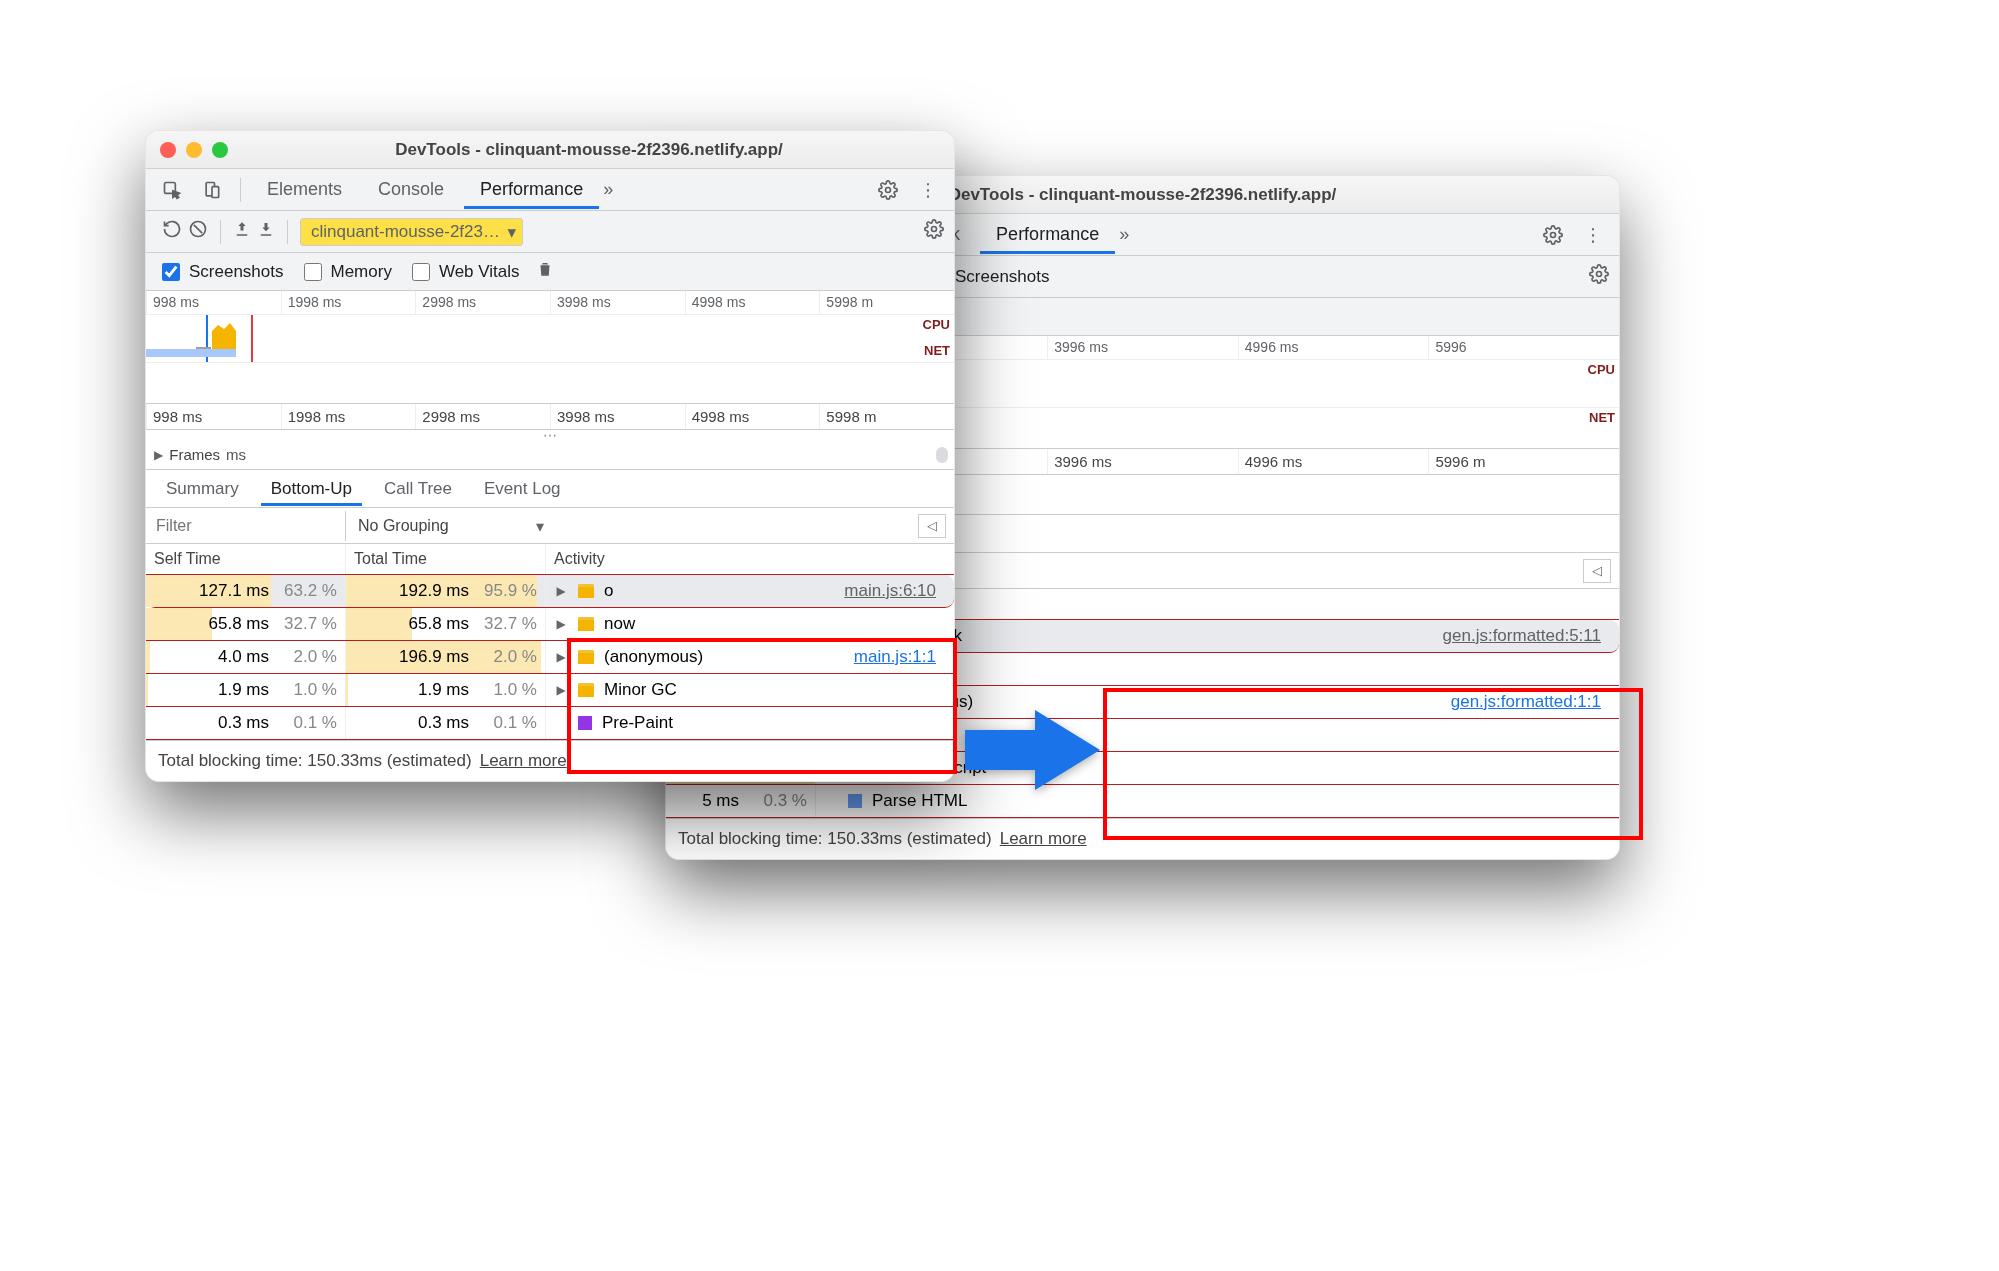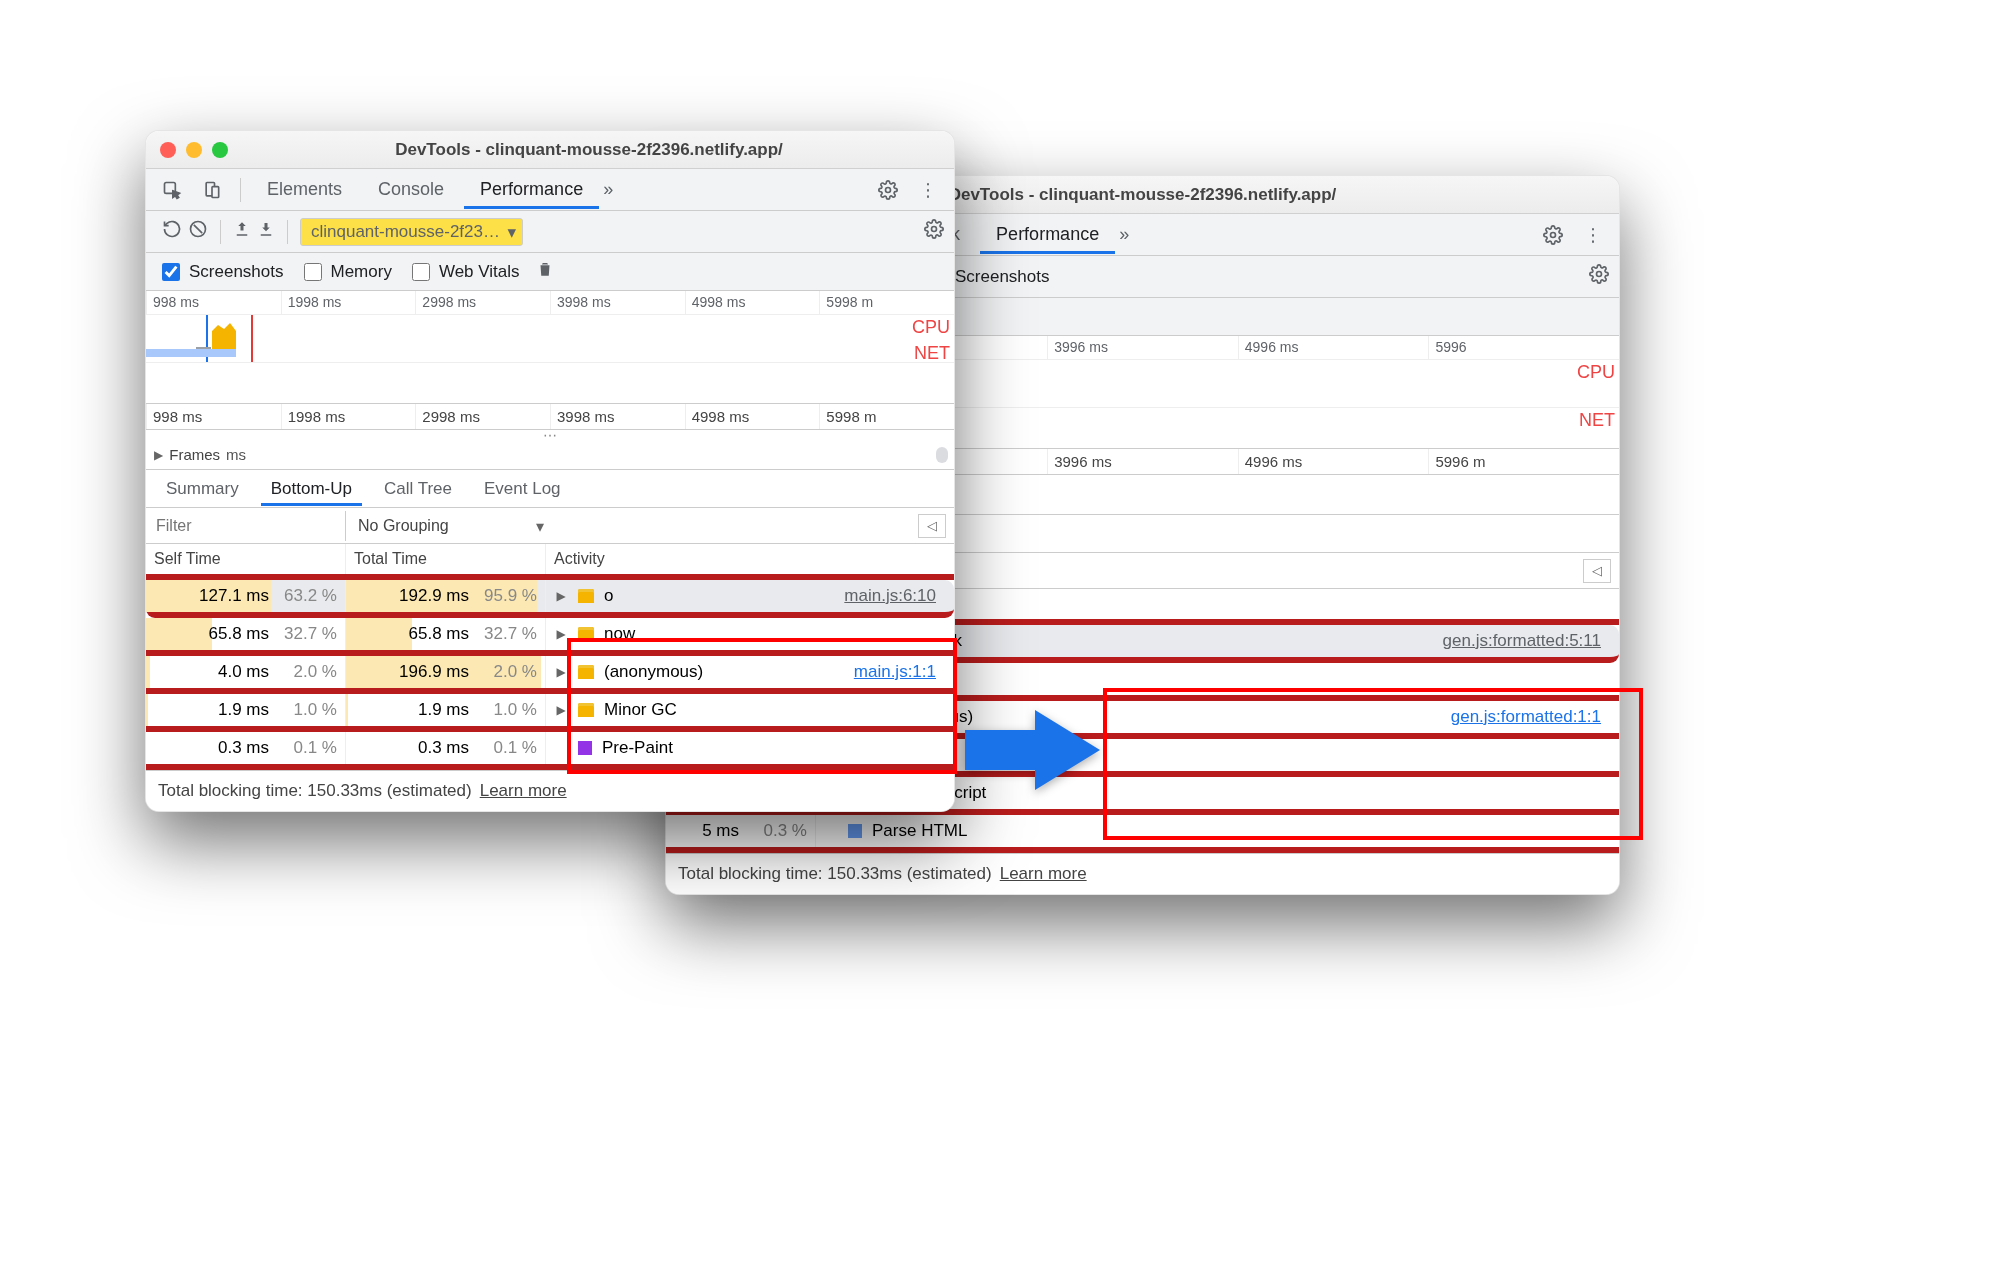--- a/index.html
+++ b/index.html
@@ -140,21 +140,21 @@
     padding-left: 6px;
     padding-top: 3px;
     white-space: nowrap;
   }
   .overview .lanes {
     height: 48px;
     position: relative;
     border-bottom: 1px solid #eee;
   }
   .overview .lane-label {
-    position:absolute; right:4px; font-size:18px; font-weight:400; color:#ef4444;
+    position:absolute; right:4px; font-size:13px; font-weight:700; color:#7f1d1d;
   }
   .overview .spark {
     position:absolute; left: 50px; top:6px; width: 60px; height:32px;
   }
   .overview .netbar {
     position:absolute; left: 0; top: 34px; height:8px; width:90px; background:#a8c7fa;
   }
   .overview .netlane {
     height: 40px; position:relative;
   }
@@ -238,21 +238,21 @@
     font-size:13px; color:#666;
   }
 
   
   .table {
     font-size: 17px;
     background:#fff;
   }
   .thead, .trow {
     display:flex;
-    border-bottom: 6px solid #b91c1c;
+    border-bottom: 1px solid #b91c1c;
     align-items: stretch;
   }
   .thead { background:#fff; color:#444; font-size:16px;}
   .thead .th, .trow .td {
     padding: 6px 8px;
   }
   .col-self, .col-total { width: 200px; border-right:1px solid #eee; display:flex; justify-content:flex-end; gap:12px; align-items:center; position:relative; }
   .col-act { flex:1; display:flex; gap:10px; align-items:center; padding-left:10px; }
   .thead .col-self, .thead .col-total { justify-content:flex-start; }
   .pct { color:#888; width:56px; text-align:right; }

